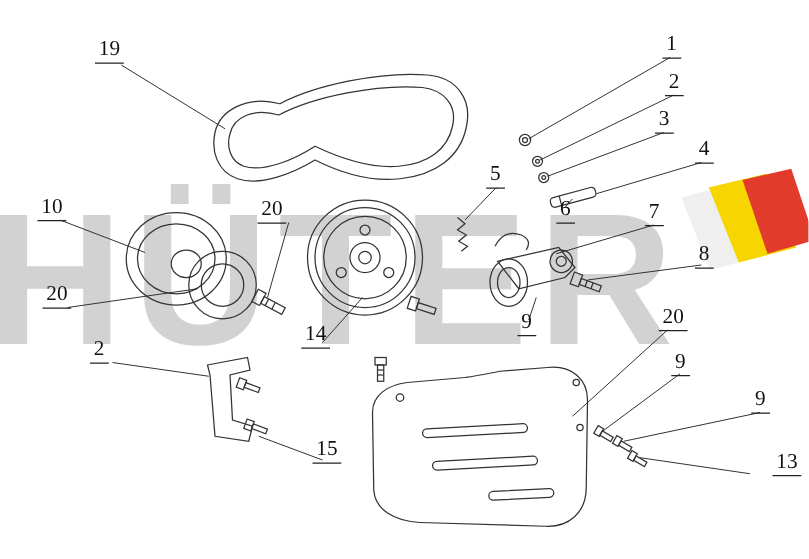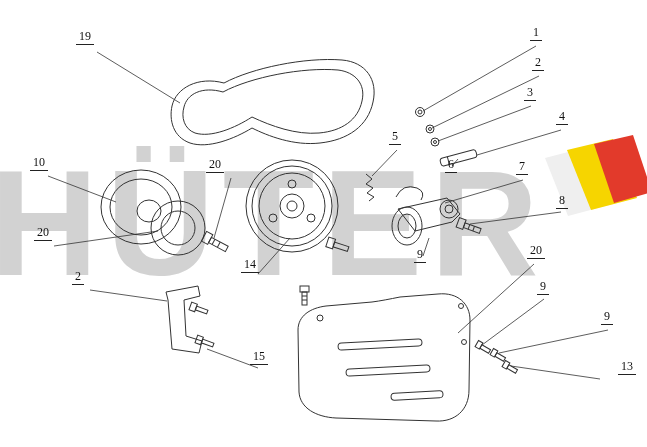--- a/index.html
+++ b/index.html
@@ -23,21 +23,21 @@
     white-space:nowrap;
     z-index:1;
     user-select:none;
   }
   #logo-svg{z-index:1;}
   #diagram-svg{z-index:2;}
   .callout{
     position:absolute;
     z-index:3;
     font-family:"Liberation Serif", serif;
-    font-size:12px;
+    font-size:17px;
     color:#111;
     padding:0 3px 1px 3px;
     border-bottom:1px solid #222;
     line-height:1.1;
   }
 </style>
 </head>
 <body>
 
 <div id="canvas">

